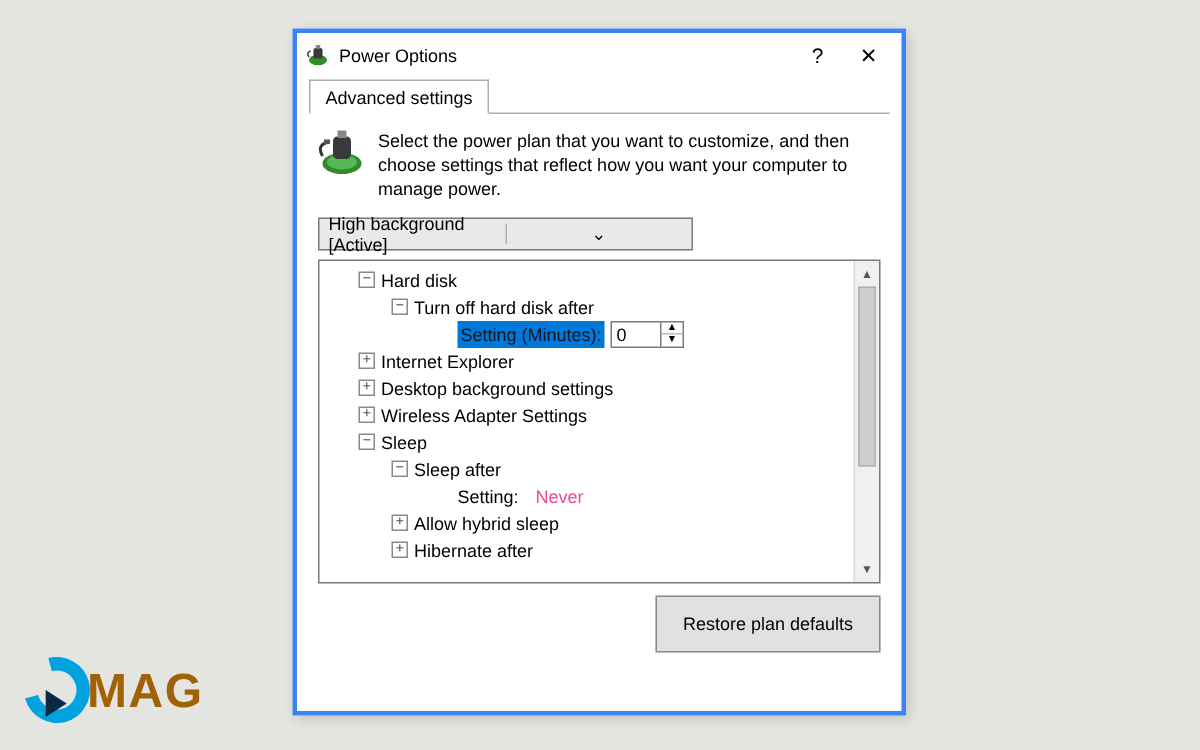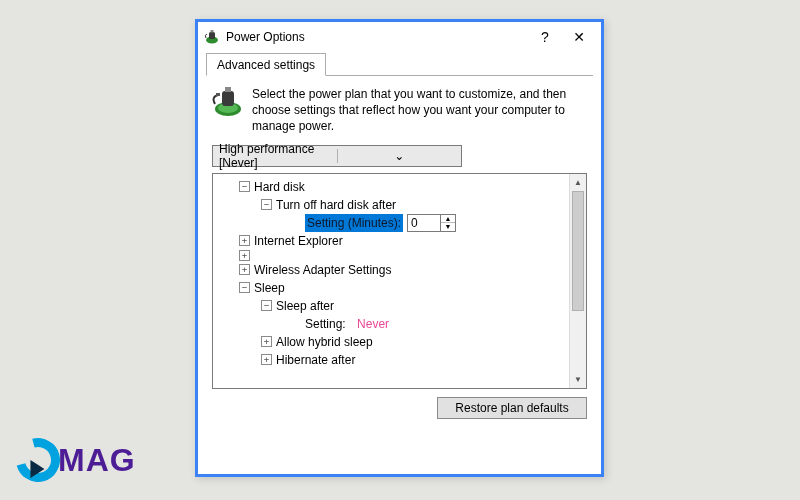--- a/index.html
+++ b/index.html
@@ -113,21 +113,21 @@
     width: 17px;
     background:#f0f0f0;
     border-left:1px solid #dcdcdc;
     display:flex; flex-direction:column;
   }
   .sb-btn { height:17px; display:flex;align-items:center;justify-content:center;font-size:8px;color:#555; }
   .sb-track { flex:1; position:relative; }
   .sb-thumb { position:absolute; left:2px; right:2px; top:0; height:120px; background:#cdcdcd; border:1px solid #b0b0b0; }
   .restore-row { display:flex; justify-content:flex-end; margin-top:8px;}
   .btn {
-    height: 22px; min-width: 72px;
+    height: 38px; min-width: 72px;
     border: 1px solid #8a8a8a;
     background: #e1e1e1;
     font-size: 12px;
     padding: 0 10px;
     cursor: default;
   }
   .btn.restore { min-width: 150px; }
   .dlg-buttons {
     border-top: 1px solid #dcdcdc;
     padding: 10px 12px;
@@ -150,21 +150,21 @@
     position:relative;
   }
   .logo .c-tri {
     position:absolute; left:10px; top:12px;
     width:0;height:0;
     border-left:14px solid #0a2a43;
     border-top:9px solid transparent;
     border-bottom:9px solid transparent;
     transform: rotate(-30deg);
   }
-  .logo .txt { font-size:32px; font-weight:700; color:#4c1d95; letter-spacing:1px; margin-left:-4px;}
+  .logo .txt { font-size:32px; font-weight:700; color:#a16207; letter-spacing:1px; margin-left:-4px;}
 </style>
 </head>
 <body>
 
 <div class="dialog">
 
   <div class="titlebar">
     <svg class="tb-icon" viewBox="0 0 32 32">
       <ellipse cx="16" cy="22" rx="12" ry="7" fill="#2e8b2e"></ellipse>
       <rect x="10" y="6" width="12" height="14" rx="3" fill="#3a3a3a"></rect>
@@ -188,21 +188,21 @@
         <ellipse cx="16" cy="22" rx="10" ry="5" fill="#55b855"></ellipse>
         <rect x="10" y="5" width="12" height="15" rx="3" fill="#3a3a3a"></rect>
         <rect x="13" y="1" width="6" height="5" fill="#888"></rect>
         <path d="M3 18 Q -1 11 6 9" stroke="#333" stroke-width="2" fill="none"></path>
         <rect x="4" y="7" width="4" height="3" fill="#555"></rect>
       </svg>
       <div class="intro-text">Select the power plan that you want to customize, and then choose settings that reflect how you want your computer to manage power.</div>
     </div>
 
     <div class="plan-select">
-      <span>High performance [Never]</span>
+      <span>High background [Active]</span>
       <span class="dd">⌄</span>
     </div>
 
     <div class="tree-wrap">
       <div class="tree">
 
         <div class="tree-row">
           <span class="ind"></span>
           <span class="exp">−</span>
           <span>Hard disk</span>
@@ -232,20 +232,21 @@
 
         <div class="tree-row">
           <span class="ind"></span>
           <span class="exp">+</span>
           <span>Internet Explorer</span>
         </div>
 
         <div class="tree-row">
           <span class="ind"></span>
           <span class="exp">+</span>
+          <span>Desktop background settings</span>
         </div>
 
         <div class="tree-row">
           <span class="ind"></span>
           <span class="exp">+</span>
           <span>Wireless Adapter Settings</span>
         </div>
 
         <div class="tree-row">
           <span class="ind"></span>

